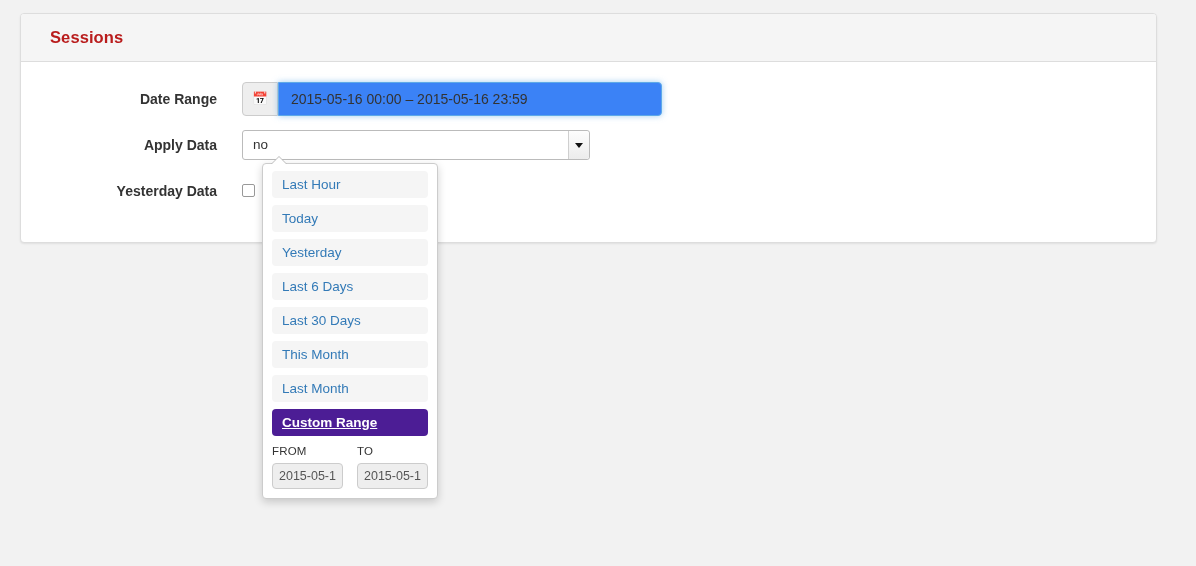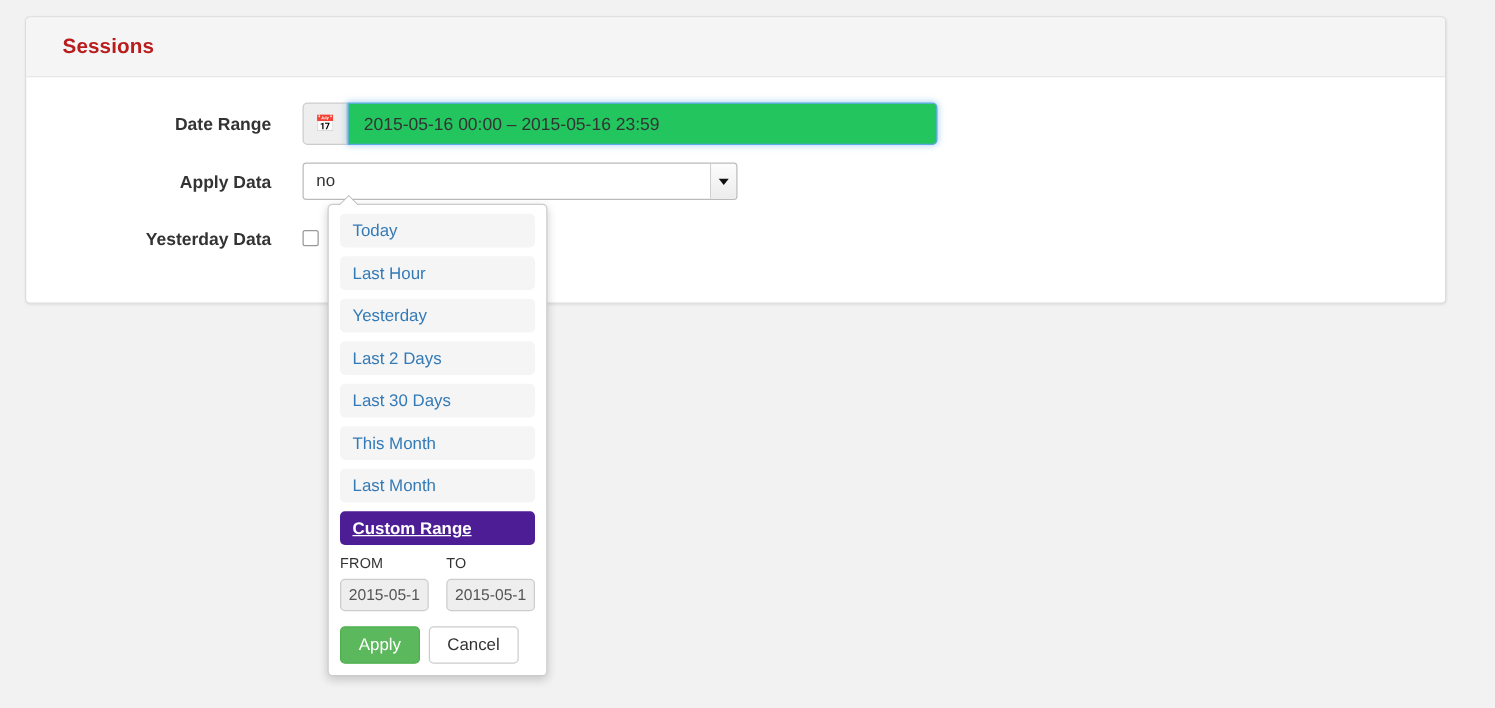--- a/index.html
+++ b/index.html
@@ -112,26 +112,26 @@
     border-radius: 4px 0 0 4px;
     text-align: center;
     line-height: 32px;
     color: #555555;
     font-size: 13px;
   }
   .daterange-input {
     position: absolute;
     left: 36px;
     top: 0;
-    width: 472px;
+    width: 384px;
     height: 34px;
     box-sizing: border-box;
     border: 1px solid #5da9e8;
     border-radius: 0 4px 4px 0;
-    background: #22c55e;
+    background: #3b82f6;
     box-shadow: 0 0 6px rgba(102,175,233,0.6);
     padding: 0 12px;
     line-height: 32px;
     font-size: 14px;
     color: #333333;
     font-family: "Liberation Sans", sans-serif;
     outline: none;
   }
 
   
@@ -338,40 +338,36 @@
     </div>
 
   </div>
 </div>
 
 <div class="daterangepicker">
   <span class="arrow-out"></span>
   <span class="arrow-in"></span>
 
   <div class="ranges-list">
+    <div class="range-item">Last Hour</div>
     <div class="range-item">Today</div>
-    <div class="range-item">Last Hour</div>
     <div class="range-item">Yesterday</div>
-    <div class="range-item">Last 2 Days</div>
+    <div class="range-item">Last 6 Days</div>
     <div class="range-item">Last 30 Days</div>
     <div class="range-item">This Month</div>
     <div class="range-item">Last Month</div>
     <div class="range-item active">Custom Range</div>
   </div>
 
   <div class="custom-fields">
     <div class="cf-row">
       <div class="cf-col">
         <div class="cf-label">FROM</div>
         <input class="cf-input" type="text" value="2015-05-1" style="">
       </div>
       <div class="cf-col">
         <div class="cf-label">TO</div>
         <input class="cf-input" type="text" value="2015-05-1" style="">
       </div>
     </div>
 
-    <div class="btn-row">
-      <button class="btn btn-apply">Apply</button>
-      <button class="btn btn-cancel">Cancel</button>
-    </div>
   </div>
 </div>
 
 </body></html>

